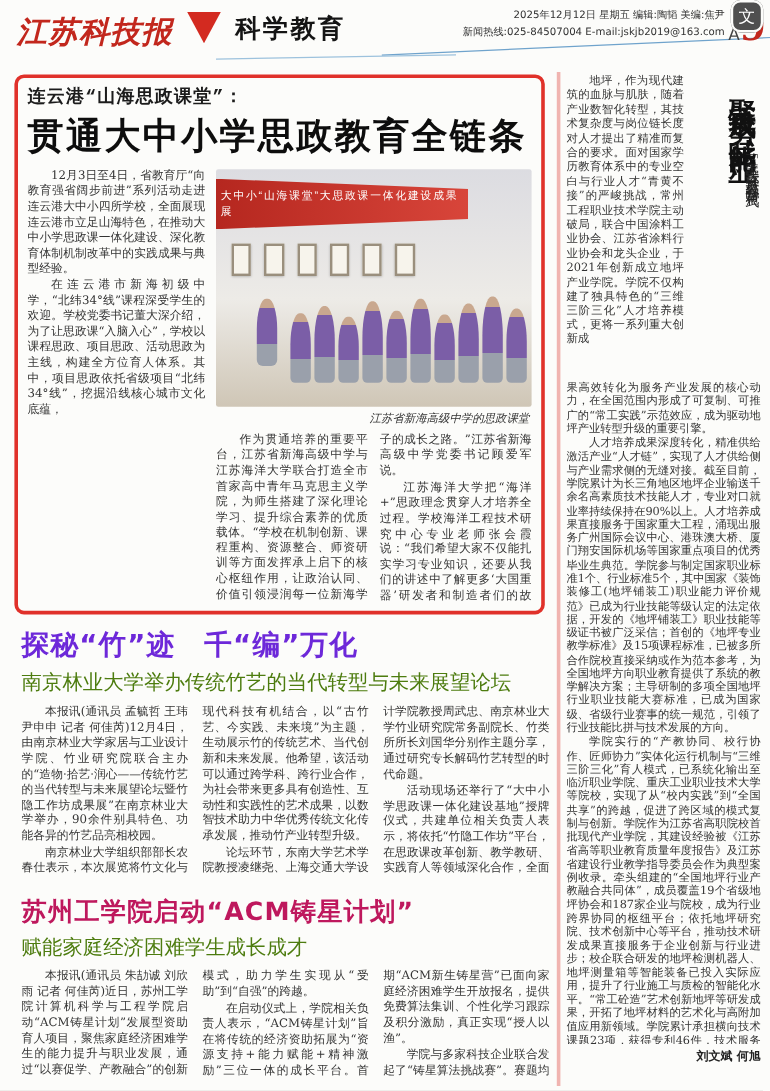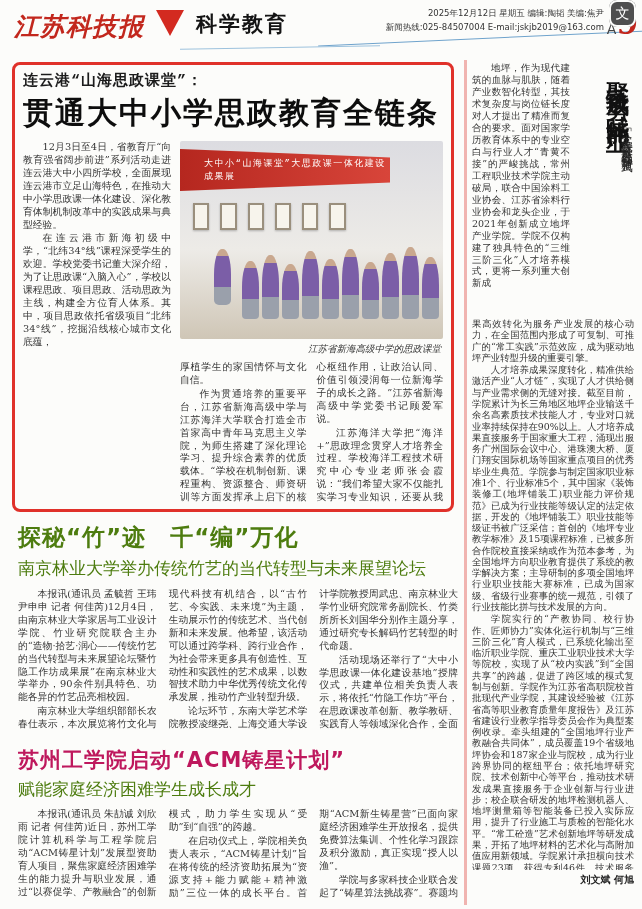--- a/index.html
+++ b/index.html
@@ -38,35 +38,35 @@
           border-bottom:1.5px solid #3a3a3a;font-family:"DejaVu Sans",sans-serif;}
   .p{font-size:9.8px;line-height:1.32;text-align:justify;margin:0 0 1px;text-indent:2em;color:#343434;}
   .p.noind{text-indent:0;}
   .right-col{flex:1;min-width:0;}
   
   .photo{position:relative;height:198px;background:linear-gradient(180deg,#dcdce1 0%,#edebe7 55%,#cfc6b6 100%);
          overflow:hidden;border-radius:2px;}
   .photo-banner{position:absolute;left:0;top:8px;width:80%;height:42px;
                 background:linear-gradient(90deg,#b5271f,#d8453a);
                 clip-path:polygon(0 0,100% 20%,100% 80%,0 100%);
-                display:flex;align-items:center;padding-left:24px;box-sizing:border-box;
-                color:#fff;font-size:9px;letter-spacing:1.5px;font-family:Liberation Mono, monospace;}
+                display:flex;align-items:center;padding-left:4px;box-sizing:border-box;
+                color:#fff;font-size:9px;letter-spacing:1.5px;font-family:Liberation Sans, sans-serif;}
   .frames{position:absolute;left:5%;top:62px;width:58%;display:flex;gap:11px;}
   .frame{width:17px;height:23px;background:#f7f4ec;border:2px solid #9a8f7d;box-shadow:0 1px 2px rgba(0,0,0,.25);}
   .presenter{position:absolute;left:13%;bottom:17%;width:17px;height:56px;
              background:linear-gradient(180deg,#c9a88f 0 13%,#7b5ea7 13% 68%,#9aa0ab 68%);
              border-radius:45% 45% 5px 5px;}
   .students{position:absolute;right:1.5%;bottom:10%;display:flex;align-items:flex-end;gap:3px;}
   .stu{width:17px;background:linear-gradient(180deg,#c9a88f 0 12%,#7b5ea7 12% 66%,#9aa0ab 66%);
        border-radius:45% 45% 4px 4px;}
   .caption{font-size:9.5px;font-style:italic;color:#333;text-align:right;margin:4px 2px 5px;}
   .lower-cols{column-count:2;column-gap:10px;height:152px;overflow:hidden;}
   
   .mid-art{position:absolute;left:18px;top:522px;width:440px;}
-  .mid-title{font-size:23px;font-weight:900;color:#4d7c0f;letter-spacing:1px;
+  .mid-title{font-size:23px;font-weight:900;color:#6d28d9;letter-spacing:1px;
              font-family:"DejaVu Sans",sans-serif;}
   .sub-title{font-size:17px;color:#4d7c0f;margin-top:4px;font-family:"DejaVu Sans",sans-serif;}
   .mid-body{margin-top:8px;column-count:3;column-gap:12px;height:152px;overflow:hidden;}
   .bot-art{position:absolute;left:18px;top:746px;width:440px;}
   .bot-title{font-size:21px;font-weight:900;color:#be185d;letter-spacing:1px;
              font-family:"DejaVu Sans",sans-serif;}
   .bot-body{margin-top:7px;column-count:3;column-gap:12px;height:96px;overflow:hidden;}
   
   .pink-divider{position:absolute;left:464px;top:60px;width:3px;height:845px;background:#f0b4b0;}
   .sidebar{position:absolute;left:472px;top:62px;width:162px;height:840px;overflow:hidden;}
@@ -133,21 +133,20 @@
             <div class="stu" style="height:60px"></div>
             <div class="stu" style="height:70px"></div>
             <div class="stu" style="height:57px"></div>
             <div class="stu" style="height:66px"></div>
             <div class="stu" style="height:72px"></div>
             <div class="stu" style="height:62px"></div>
           </div>
         </div>
         <div class="caption">江苏省新海高级中学的思政课堂</div>
         <div class="lower-cols">
-          <p class="p noind">厚植学生的家国情怀与文化自信。</p>
           <p class="p">作为贯通培养的重要平台，江苏省新海高级中学与江苏海洋大学联合打造全市首家高中青年马克思主义学院，为师生搭建了深化理论学习、提升综合素养的优质载体。“学校在机制创新、课程重构、资源整合、师资研训等方面发挥承上启下的核心枢纽作用，让政治认同、价值引领浸润每一位新海学子的成长之路。”江苏省新海高级中学党委书记顾爱军说。</p>
           <p class="p">江苏海洋大学把“海洋+”思政理念贯穿人才培养全过程。学校海洋工程技术研究中心专业老师张会霞说：“我们希望大家不仅能扎实学习专业知识，还要从我们的讲述中了解更多‘大国重器’研发者和制造者们的故事，培育这一代青年勇于开拓、积极探索的精神。”</p>
 
         </div>
       </div>
     </div>
   </div>
 
   <div class="mid-art">
     <div class="mid-title">探秘“竹”迹　千“编”万化</div>

